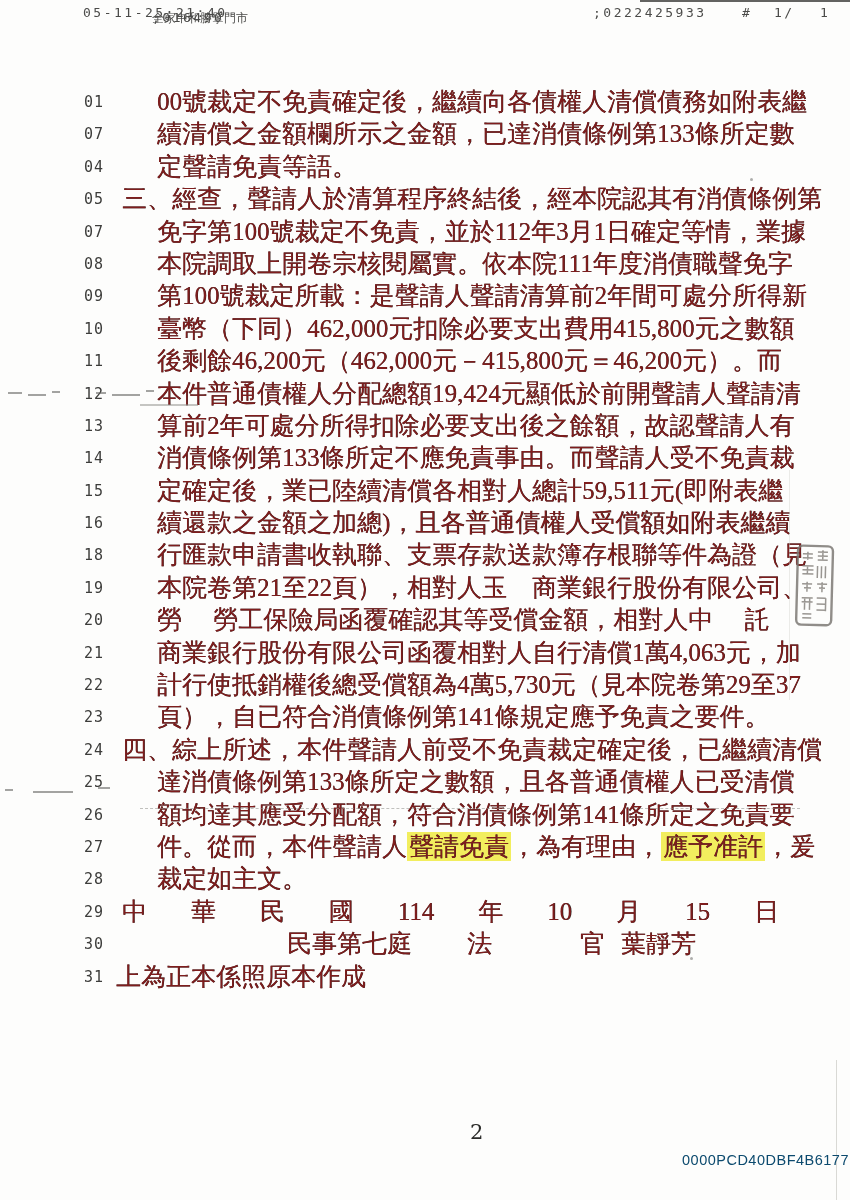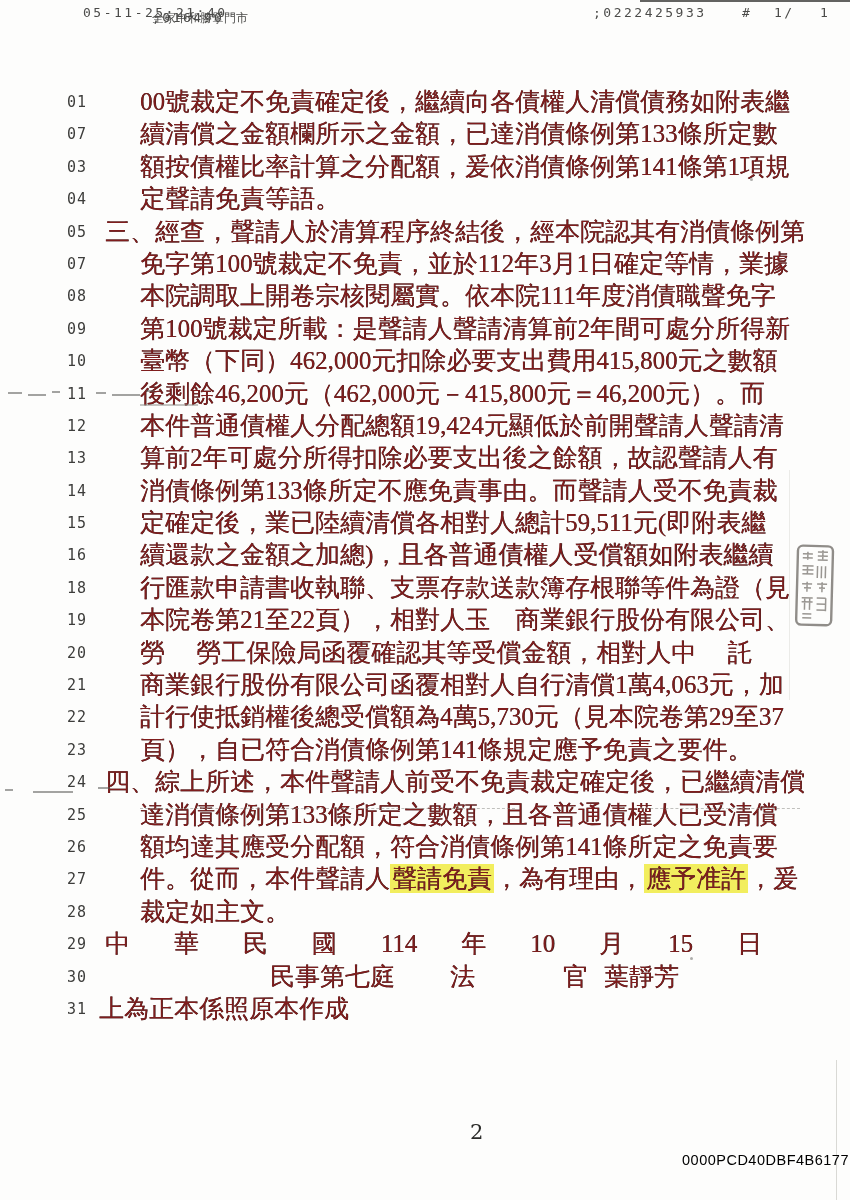--- a/index.html
+++ b/index.html
@@ -13,40 +13,40 @@
   .fh-time{left:63px;margin-left:20px;}
   .fh-sender{left:152px;}
   .fh-sender .cjk{font-size:12px;letter-spacing:0;}
   .fh-fax{left:593px;}
   .fh-hash{left:742px;}
   .fh-page{left:774px;}
   .fh-total{left:820px;}
   .fh-sender{display:flex;align-items:baseline;}
 
   
-  .doc-lines{position:absolute;top:86px;left:0;width:762px;}
+  .doc-lines{position:absolute;top:86px;left:17px;width:762px;}
   .line{display:flex;align-items:flex-start;height:32.4px;}
   .line-no{width:87px;text-align:right;font-family:"DejaVu Sans Mono", monospace;
        font-size:15px;color:#3d3d3b;padding-top:7px;letter-spacing:1px;flex:none;}
   .line-text{font-size:25px;line-height:32.4px;color:#7f1d1d;white-space:pre;
        text-shadow:0.3px 0 0 #232321;}
   .line-text.item{padding-left:18px;}
   .line-text.cont{padding-left:53px;}
   .line-text.note{padding-left:12px;}
   .line-text.date{padding-left:18px;display:flex;justify-content:space-between;width:660px;}
   .line-text.judge{padding-left:183px;}
   .judge .tok-1{margin-left:55px;}
   .judge .tok-2{margin-left:88px;}
   .judge .tok-3{margin-left:16px;}
   .hl{background:#f2ee5e;padding:1px 2px;}
 
   
   .page-number{position:absolute;left:470px;top:1120px;font-size:21px;color:#2a2a28;
        font-family:"DejaVu Serif", serif;}
-  .doc-code{position:absolute;left:682px;top:1152px;font-size:14.5px;color:#000000;
+  .doc-code{position:absolute;left:682px;top:1152px;font-size:14.5px;color:#0c4a6e;
        font-family:"Liberation Sans", sans-serif;letter-spacing:0.5px;}
 
   
   .stamp{position:absolute;left:795px;top:544px;transform:rotate(1.5deg);}
 
   
   .art{position:absolute;background:#5a5a56;opacity:0.55;}
   .art.light{background:#8e8e88;opacity:0.5;}
   .vline{position:absolute;width:1px;background:#cfcfca;opacity:0.8;}
   .topline{position:absolute;left:640px;top:0;width:210px;height:2px;background:#3c3c3a;opacity:0.8;}
@@ -68,24 +68,20 @@
   </div>
 
   <div class="doc-lines">
       <div class="line">
         <span class="line-no">01</span>
         <span class="line-text cont"><span>00號裁定不免責確定後，繼續向各債權人清償債務如附表繼</span></span>
       </div>
       <div class="line">
         <span class="line-no">07</span>
         <span class="line-text cont"><span>續清償之金額欄所示之金額，已達消債條例第133條所定數</span></span>
-      </div>
-      <div class="line">
-        <span class="line-no">03</span>
-        <span class="line-text cont"><span>額按債權比率計算之分配額，爰依消債條例第141條第1項規</span></span>
       </div>
       <div class="line">
         <span class="line-no">04</span>
         <span class="line-text cont"><span>定聲請免責等語。</span></span>
       </div>
       <div class="line">
         <span class="line-no">05</span>
         <span class="line-text item"><span>三、經查，聲請人於清算程序終結後，經本院認其有消債條例第</span></span>
       </div>
       <div class="line">

